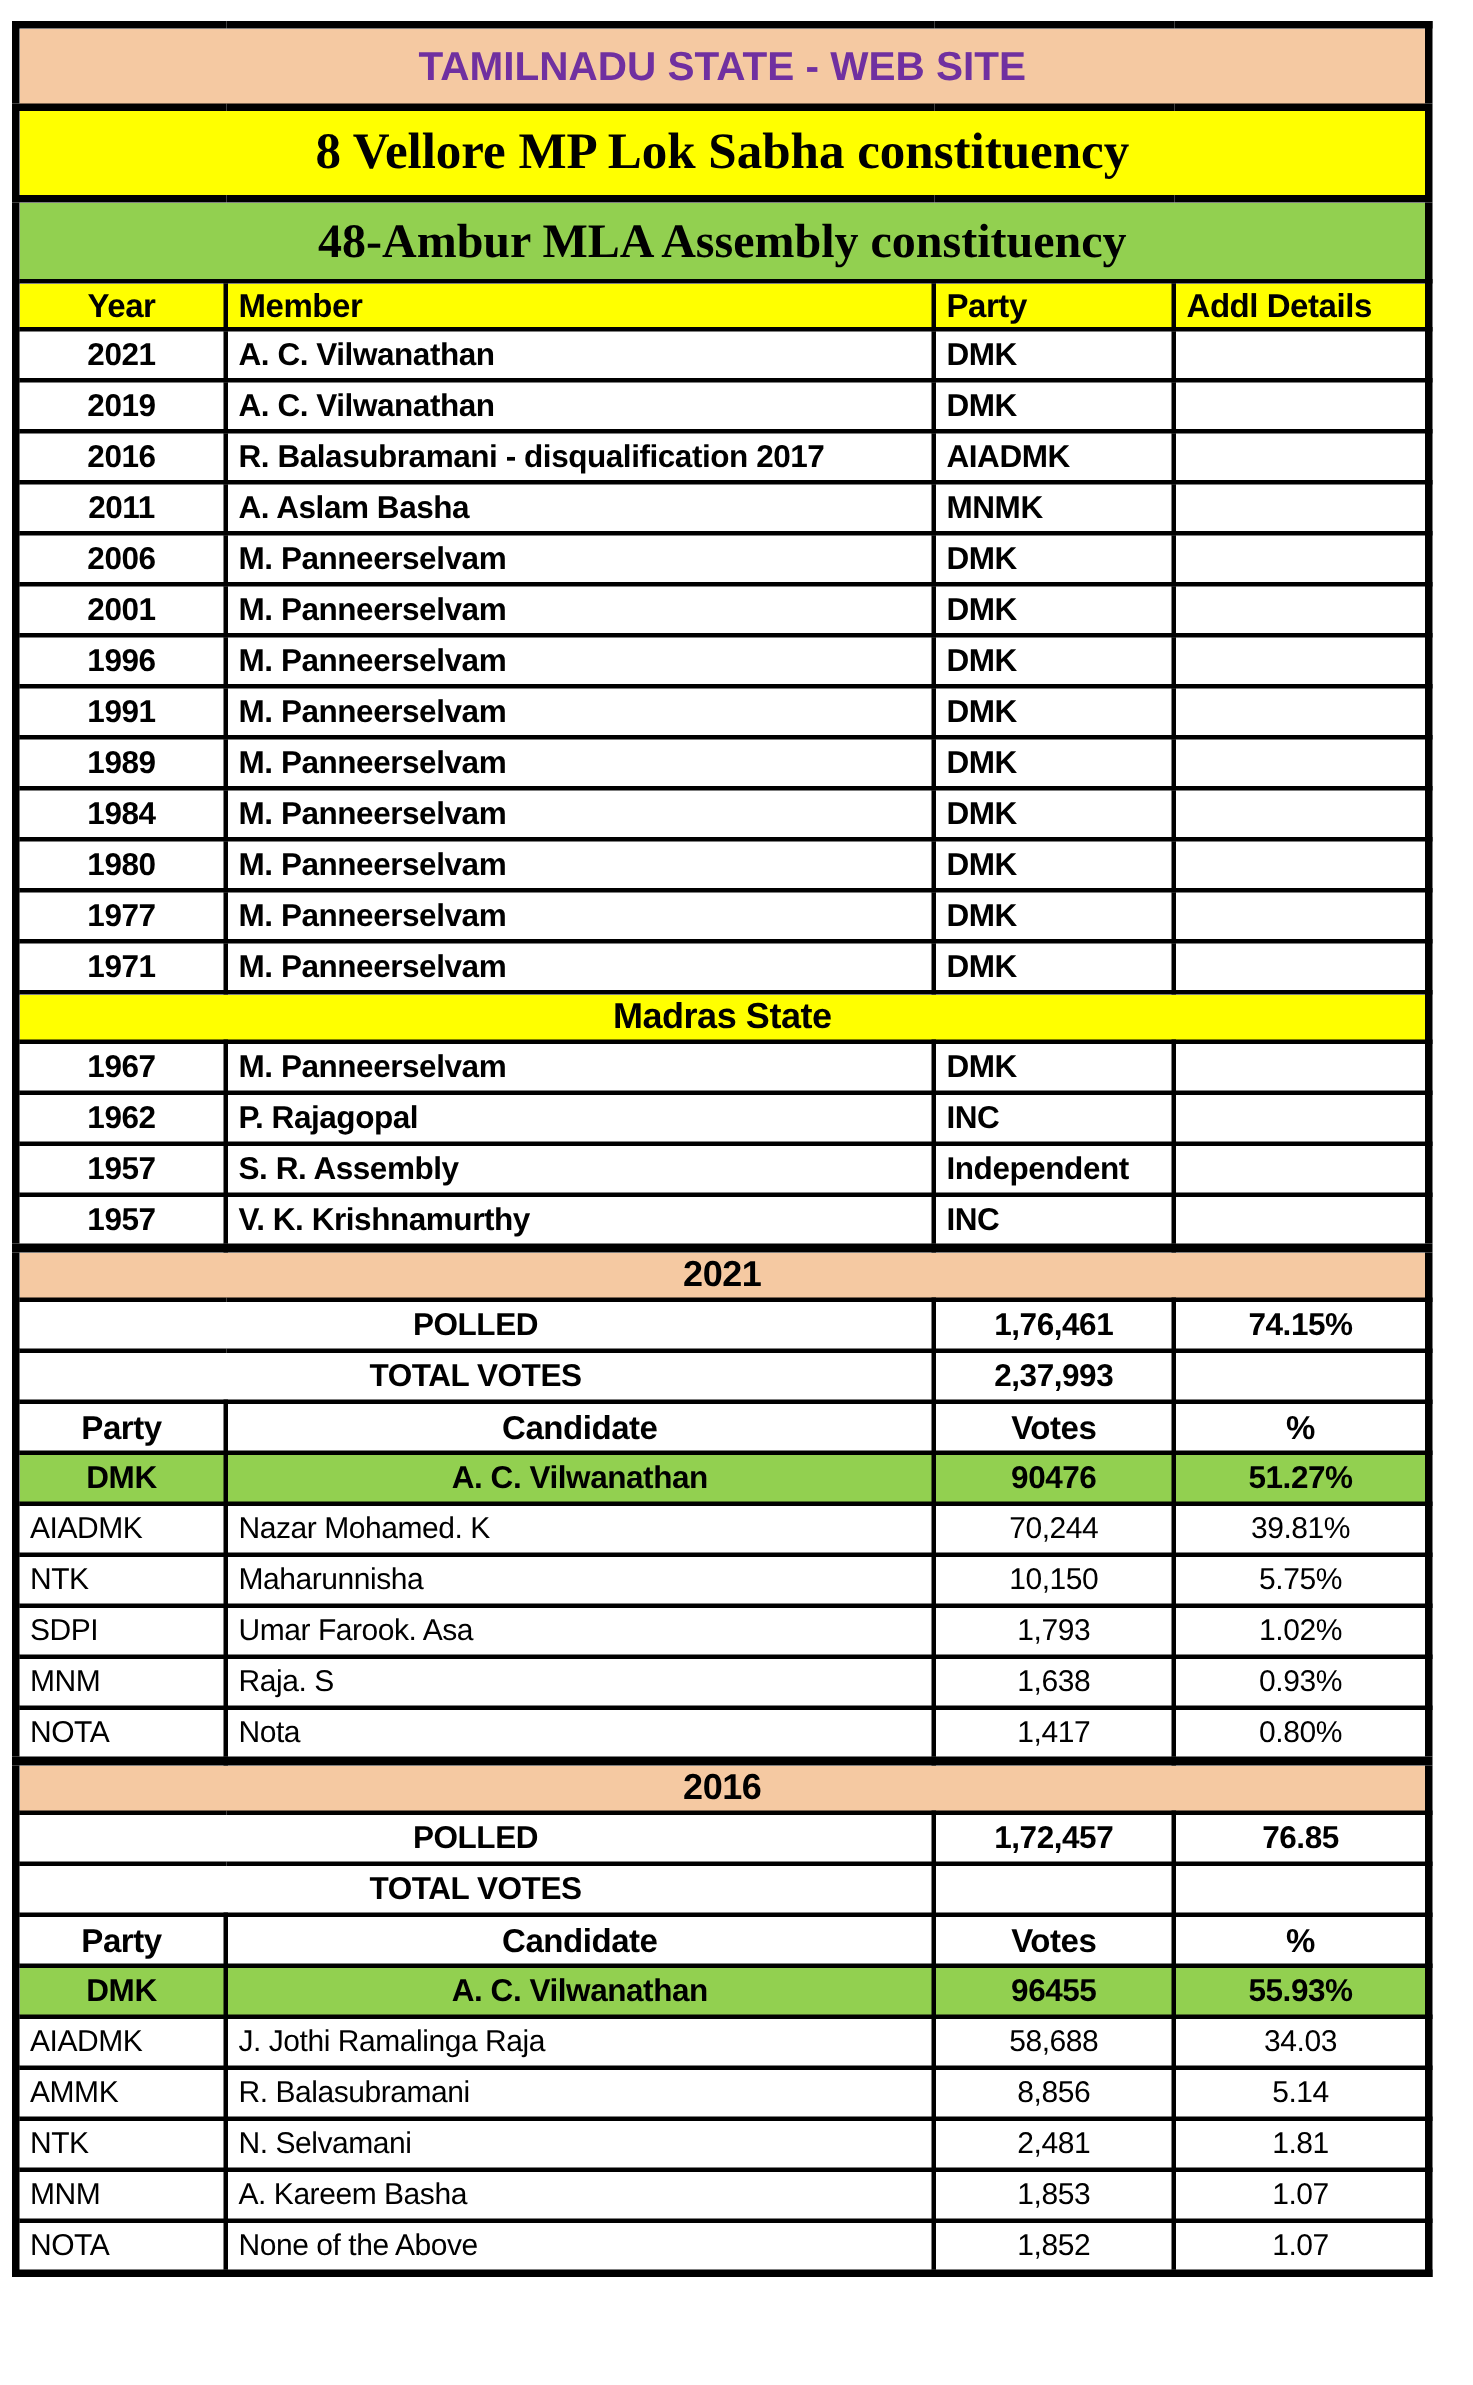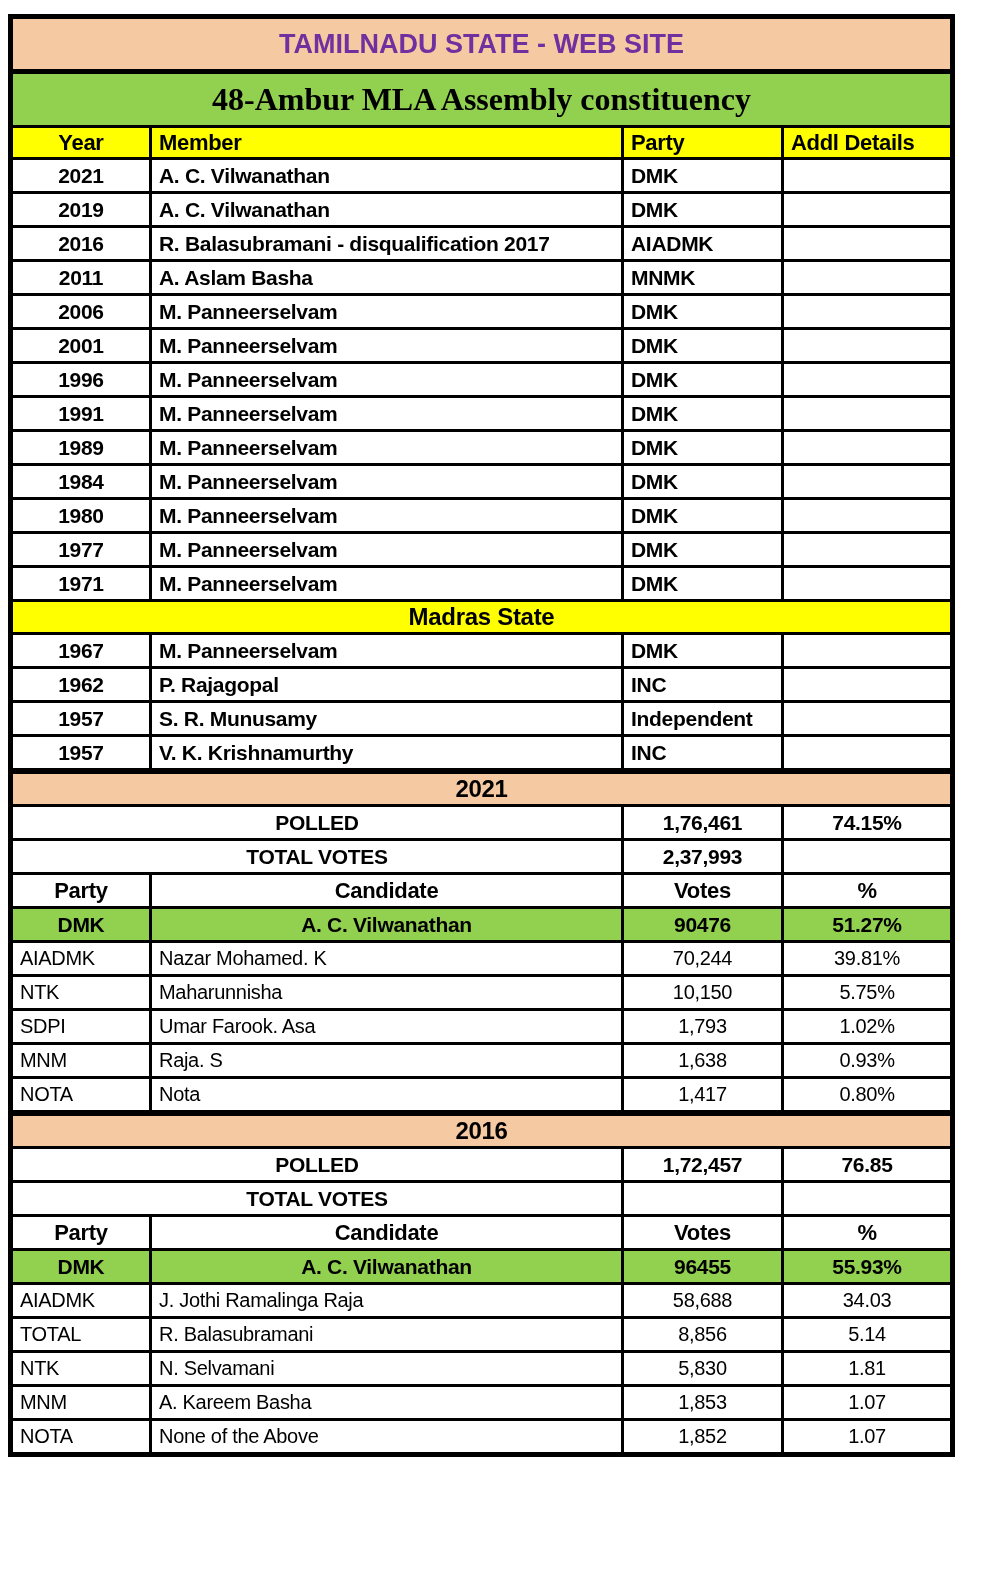--- a/index.html
+++ b/index.html
@@ -64,20 +64,23 @@
       <col class="c1">
       <col class="c2">
       <col class="c3">
       <col class="c4">
     </colgroup>
 
   <tbody>
       <tr class="title1">
         <td colspan="4" class="c bg-peach">TAMILNADU STATE - WEB SITE</td>
       </tr>
+  <tr class="title2">
+        <td colspan="4" class="c bg-yellow">8 Vellore MP Lok Sabha constituency</td>
+      </tr>
   <tr class="title3">
         <td colspan="4" class="c bg-green">48-Ambur MLA Assembly constituency</td>
       </tr>
 
   <tr class="colhead">
     <th class="c bg-yellow">Year</th>
     <th class="l bg-yellow">Member</th>
     <th class="l bg-yellow">Party</th>
     <th class="l bg-yellow">Addl Details</th>
   </tr>
@@ -172,21 +175,21 @@
         <td></td>
       </tr>
   <tr class="hist">
         <td class="c">1962</td>
         <td class="l">P. Rajagopal</td>
         <td class="l">INC</td>
         <td></td>
       </tr>
   <tr class="hist">
         <td class="c">1957</td>
-        <td class="l">S. R. Munusamy</td>
+        <td class="l">S. R. Assembly</td>
         <td class="l">Independent</td>
         <td></td>
       </tr>
   <tr class="hist">
         <td class="c">1957</td>
         <td class="l">V. K. Krishnamurthy</td>
         <td class="l">INC</td>
         <td></td>
       </tr>
 
@@ -271,29 +274,29 @@
     <td class="c bg-green">96455</td>
     <td class="c bg-green">55.93%</td>
   </tr>
   <tr class="res">
         <td class="l">AIADMK</td>
         <td class="l">J. Jothi Ramalinga Raja</td>
         <td class="c">58,688</td>
         <td class="c">34.03</td>
       </tr>
   <tr class="res">
-        <td class="l">TOTAL</td>
+        <td class="l">AMMK</td>
         <td class="l">R. Balasubramani</td>
         <td class="c">8,856</td>
         <td class="c">5.14</td>
       </tr>
   <tr class="res">
         <td class="l">NTK</td>
         <td class="l">N. Selvamani</td>
-        <td class="c">5,830</td>
+        <td class="c">2,481</td>
         <td class="c">1.81</td>
       </tr>
   <tr class="res">
         <td class="l">MNM</td>
         <td class="l">A. Kareem Basha</td>
         <td class="c">1,853</td>
         <td class="c">1.07</td>
       </tr>
   <tr class="res">
         <td class="l">NOTA</td>

